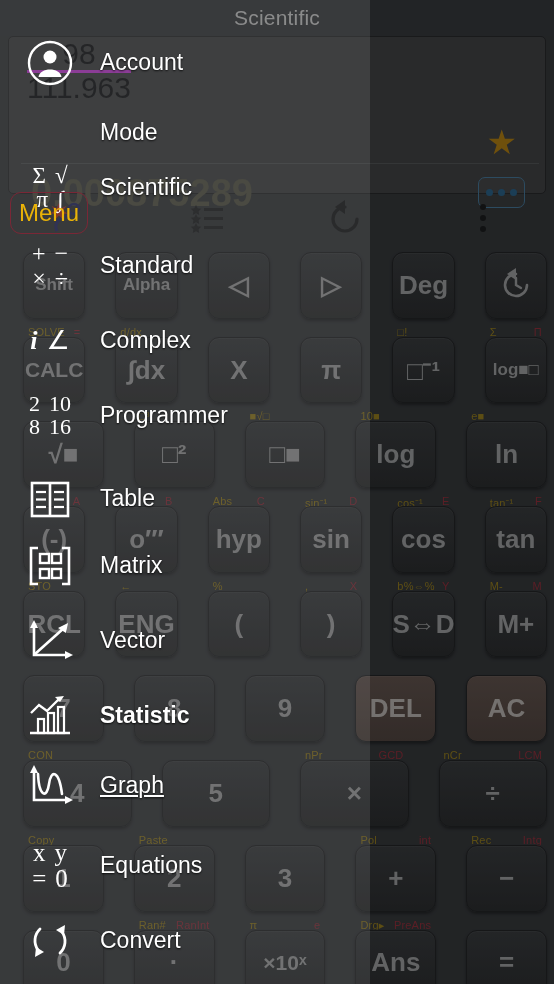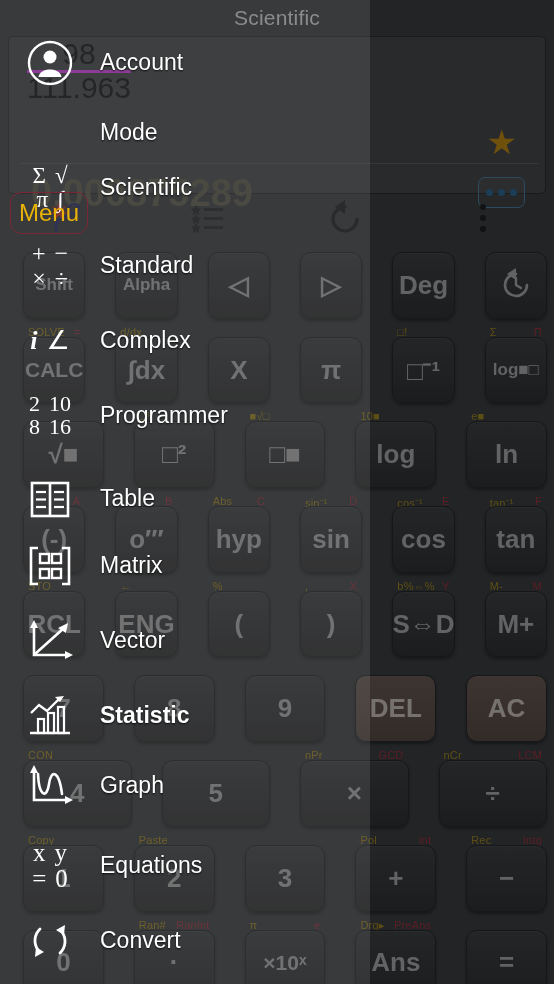--- a/index.html
+++ b/index.html
@@ -525,21 +525,21 @@
           <line x1="4" y1="38" x2="44" y2="38" stroke="#fff" stroke-width="2.6"></line>
           <rect x="12" y="24" width="6" height="14" fill="none" stroke="#fff" stroke-width="2.2"></rect>
           <rect x="22" y="18" width="6" height="20" fill="none" stroke="#fff" stroke-width="2.2"></rect>
           <rect x="32" y="12" width="6" height="26" fill="none" stroke="#fff" stroke-width="2.2"></rect>
           <polyline points="5,18 13,10 21,16 34,3" fill="none" stroke="#fff" stroke-width="2.4"></polyline>
           <path d="M38 1 l-9 1 l5 5 z" fill="#fff"></path>
         </svg>
       </div>
       <div class="di-label">Statistic</div>
     </div>
-    <div class="drawer-item" style="top: 748px;">
+    <div class="drawer-item" style="top: 748px; text-decoration: underline;">
       <div class="di-icon">
         <svg width="48" height="44" viewBox="0 0 48 44">
           <path d="M8 6 V36 H42" fill="none" stroke="#fff" stroke-width="2.6"></path>
           <path d="M8 1 l4 8 h-8 z" fill="#fff"></path>
           <path d="M47 36 l-8 4 v-8 z" fill="#fff"></path>
           <path d="M12 10 C13 33 21 35 23 20 C25 5 33 6 36 30" fill="none" stroke="#fff" stroke-width="2.6" stroke-linecap="round"></path>
         </svg>
       </div>
       <div class="di-label">Graph</div>
     </div>

